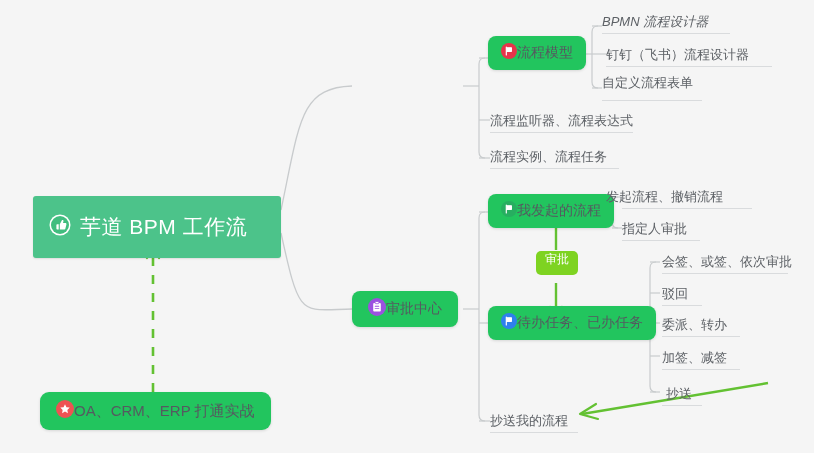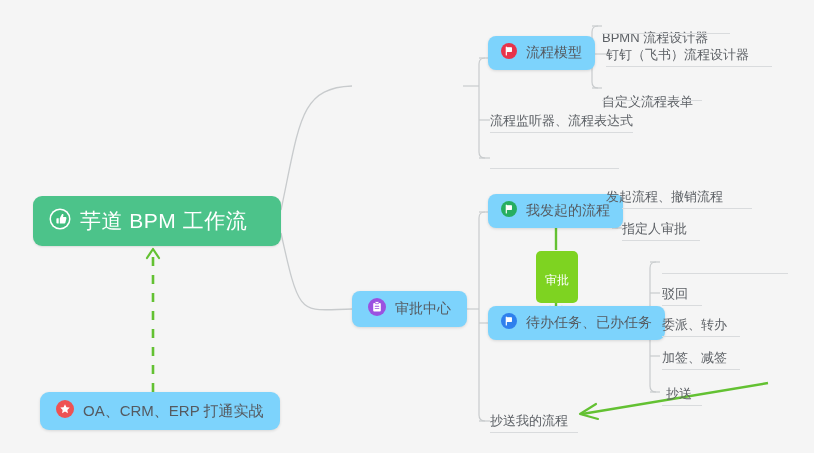--- a/index.html
+++ b/index.html
@@ -10,45 +10,45 @@
     overflow:hidden;
     position:relative;
   }
   #canvas{position:absolute;inset:0;width:814px;height:453px;}
   svg.links{position:absolute;left:0;top:0;width:814px;height:453px;pointer-events:none;}
 
   
   .node{position:absolute;display:flex;align-items:center;box-sizing:border-box;}
 
   .root{
-    left:33px;top:196px;width:248px;height:50px;
-    background:#4cc38a;border-radius:9px;
+    left:33px;top:196px;width:248px;height:62px;
+    background:#4cc38a;border-radius:3px;
     padding:0 16px;gap:9px;
     box-shadow:0 1px 2px rgba(0,0,0,.10);
     text-align:center;
   }
   .root .label{color:#ffffff;font-size:21px;letter-spacing:.5px;white-space:nowrap;}
 
   .card{
-    background:#7dd3fc;border-radius:8px;
-    padding:0 16px;gap:9px;height:36px;
+    background:#22c55e;border-radius:8px;
+    padding:0 16px;gap:0;height:36px;
     box-shadow:0 1px 3px rgba(0,0,0,.12);
   }
   .card .label{color:#555a60;font-size:14px;white-space:nowrap;}
 
   .plain{height:26px;align-items:flex-end;}
   .plain .label{color:#5d6166;font-size:13px;white-space:nowrap;line-height:1;padding-bottom:4px;}
 
   .leafline{position:absolute;height:1px;background:#d9dbdd;}
 
   .badge{
     position:absolute;
     background:#7ed321;border-radius:5px;
-    height:24px;padding:14px 9px;
-    display:flex;align-items:flex-end;justify-content:center;
+    height:24px;padding:0 9px;
+    display:flex;align-items:flex-start;justify-content:center;
   }
   .badge .label{color:#ffffff;font-size:12px;white-space:nowrap;}
 
   
   .ico{flex:0 0 auto;display:block;}
 </style>
 </head>
 <body>
 
 <div id="canvas">
@@ -116,40 +116,43 @@
   <div class="node card" style="left:488px;top:36px;height:34px;padding:0 13px;">
     <span class="ico">
       <svg width="16" height="16" viewBox="0 0 16 16">
         <circle cx="8" cy="8" r="8" fill="#e8334a"></circle>
         <path d="M5.3 4.1v7.9M5.3 4.7h5.1v3.6H5.3z" fill="#ffffff" stroke="#ffffff" stroke-width="1.15" stroke-linecap="round" stroke-linejoin="round"></path>
       </svg>
     </span>
     <span class="label">流程模型</span>
   </div>
 
-  <div class="node plain" style="left:602px;top:22px;">
+  <div class="node plain" style="left:602px;top:6px;font-style:italic;">
     <span class="label">BPMN 流程设计器</span>
   </div>
   <div class="leafline" style="left:602px;top:33px;width:128px;"></div>
 
   <div class="node plain" style="left:606px;top:39px;">
     <span class="label">钉钉（飞书）流程设计器</span>
   </div>
   <div class="leafline" style="left:606px;top:66px;width:166px;"></div>
 
-  <div class="node plain" style="left:602px;top:86px;justify-content:flex-end;">
+  <div class="node plain" style="left:602px;top:67px;justify-content:flex-end;">
     <span class="label">自定义流程表单</span>
   </div>
   <div class="leafline" style="left:602px;top:100px;width:100px;"></div>
 
   <div class="node plain" style="left:490px;top:105px;text-align:right;">
     <span class="label">流程监听器、流程表达式</span>
   </div>
   <div class="leafline" style="left:490px;top:132px;width:143px;"></div>
 
+  <div class="node plain" style="left:490px;top:141px;">
+    <span class="label">流程实例、流程任务</span>
+  </div>
   <div class="leafline" style="left:490px;top:168px;width:129px;"></div>
 
   <div class="node card" style="left:352px;top:291px;">
     <span class="ico">
       <svg width="18" height="18" viewBox="0 0 18 18">
         <circle cx="9" cy="9" r="9" fill="#9b51e0"></circle>
         <rect x="5.2" y="4.9" width="7.6" height="8.6" rx="1" fill="#ffffff"></rect>
         <rect x="7.1" y="3.5" width="3.8" height="2.2" rx=".7" fill="#ffffff" stroke="#9b51e0" stroke-width=".8"></rect>
         <rect x="6.7" y="7.7" width="4.6" height=".95" rx=".45" fill="#9b51e0"></rect>
         <rect x="6.7" y="9.9" width="4.6" height=".95" rx=".45" fill="#9b51e0"></rect>
@@ -181,20 +184,23 @@
   <div class="node card" style="left:488px;top:306px;height:34px;padding:0 13px;">
     <span class="ico">
       <svg width="16" height="16" viewBox="0 0 16 16">
         <circle cx="8" cy="8" r="8" fill="#2f80ed"></circle>
         <path d="M5.3 4.1v7.9M5.3 4.7h5.1v3.6H5.3z" fill="#ffffff" stroke="#ffffff" stroke-width="1.15" stroke-linecap="round" stroke-linejoin="round"></path>
       </svg>
     </span>
     <span class="label">待办任务、已办任务</span>
   </div>
 
+  <div class="node plain" style="left:662px;top:246px;">
+    <span class="label">会签、或签、依次审批</span>
+  </div>
   <div class="leafline" style="left:662px;top:273px;width:126px;"></div>
 
   <div class="node plain" style="left:662px;top:278px;">
     <span class="label">驳回</span>
   </div>
   <div class="leafline" style="left:662px;top:305px;width:40px;"></div>
 
   <div class="node plain" style="left:662px;top:309px;">
     <span class="label">委派、转办</span>
   </div>

